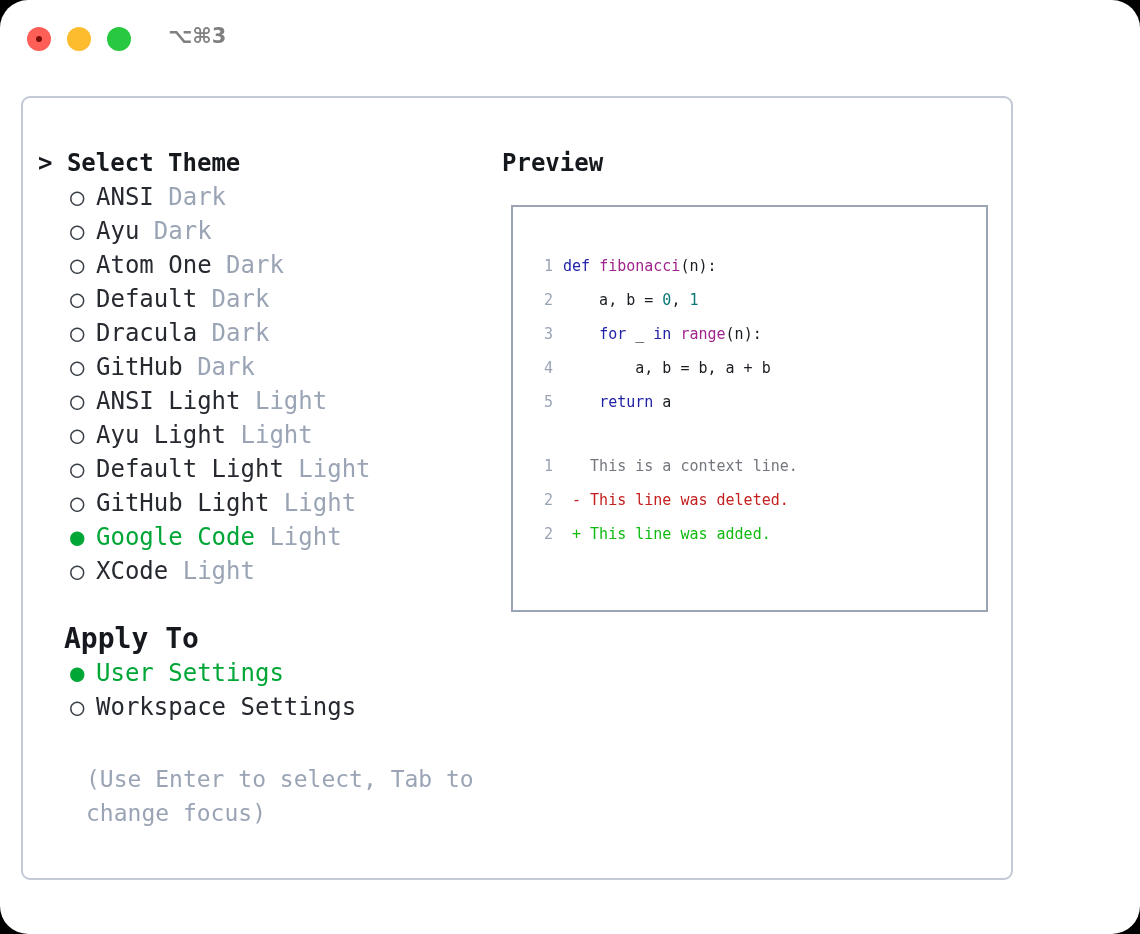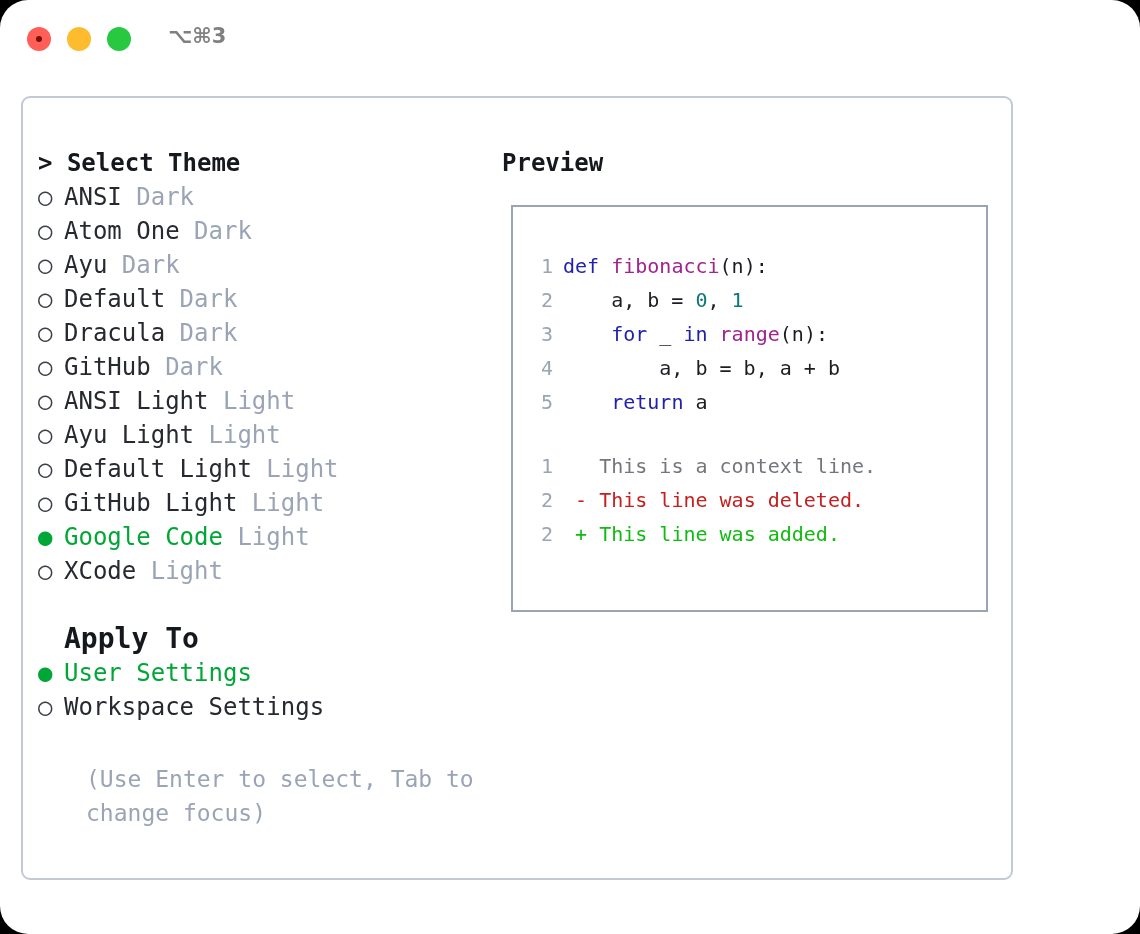--- a/index.html
+++ b/index.html
@@ -101,20 +101,21 @@
     white-space: pre;
   }
 
   .opt-row {
     height: 34px;
     line-height: 34px;
     font-size: 24px;
     color: #26292f;
     white-space: pre;
     display: block;
+    margin-left: 32px;
   }
   .bullet {
     display: inline-block;
     width: 26px;
     white-space: pre;
   }
   .bullet.off { color: #3a3f47; }
   .bullet.on  { color: #00a636; }
 
   .opt-label { color: #26292f; }
@@ -176,21 +177,21 @@
   #code-area {
     position: absolute;
     left: 14px;
     top: 42px;
     right: 6px;
   }
 
   .code-line {
     height: 34px;
     line-height: 34px;
-    font-size: 20px;
+    font-size: 15px;
     white-space: pre;
     color: #1a1d22;
   }
   .ln {
     display: inline-block;
     width: 26px;
     text-align: right;
     color: #9aa4b5;
     margin-right: 10px;
   }
@@ -217,22 +218,22 @@
     <div id="window-title">⌥⌘3</div>
   </div>
 
   <div id="panel">
     <div id="panel-inner">
 
       <div id="left-col">
         <div class="list-header">&gt; Select Theme</div>
         <div id="theme-items">
             <div class="opt-row"><span class="bullet off">○ </span><span class="opt-label">ANSI</span><span class="opt-badge"> Dark</span></div>
+            <div class="opt-row"><span class="bullet off">○ </span><span class="opt-label">Ayu</span><span class="opt-badge"> Dark</span></div>
             <div class="opt-row"><span class="bullet off">○ </span><span class="opt-label">Atom One</span><span class="opt-badge"> Dark</span></div>
-            <div class="opt-row"><span class="bullet off">○ </span><span class="opt-label">Ayu</span><span class="opt-badge"> Dark</span></div>
             <div class="opt-row"><span class="bullet off">○ </span><span class="opt-label">Default</span><span class="opt-badge"> Dark</span></div>
             <div class="opt-row"><span class="bullet off">○ </span><span class="opt-label">Dracula</span><span class="opt-badge"> Dark</span></div>
             <div class="opt-row"><span class="bullet off">○ </span><span class="opt-label">GitHub</span><span class="opt-badge"> Dark</span></div>
             <div class="opt-row"><span class="bullet off">○ </span><span class="opt-label">ANSI Light</span><span class="opt-badge"> Light</span></div>
             <div class="opt-row"><span class="bullet off">○ </span><span class="opt-label">Ayu Light</span><span class="opt-badge"> Light</span></div>
             <div class="opt-row"><span class="bullet off">○ </span><span class="opt-label">Default Light</span><span class="opt-badge"> Light</span></div>
             <div class="opt-row"><span class="bullet off">○ </span><span class="opt-label">GitHub Light</span><span class="opt-badge"> Light</span></div>
             <div class="opt-row selected"><span class="bullet on">● </span><span class="opt-label">Google Code</span><span class="opt-badge"> Light</span></div>
             <div class="opt-row"><span class="bullet off">○ </span><span class="opt-label">XCode</span><span class="opt-badge"> Light</span></div>
           </div>

